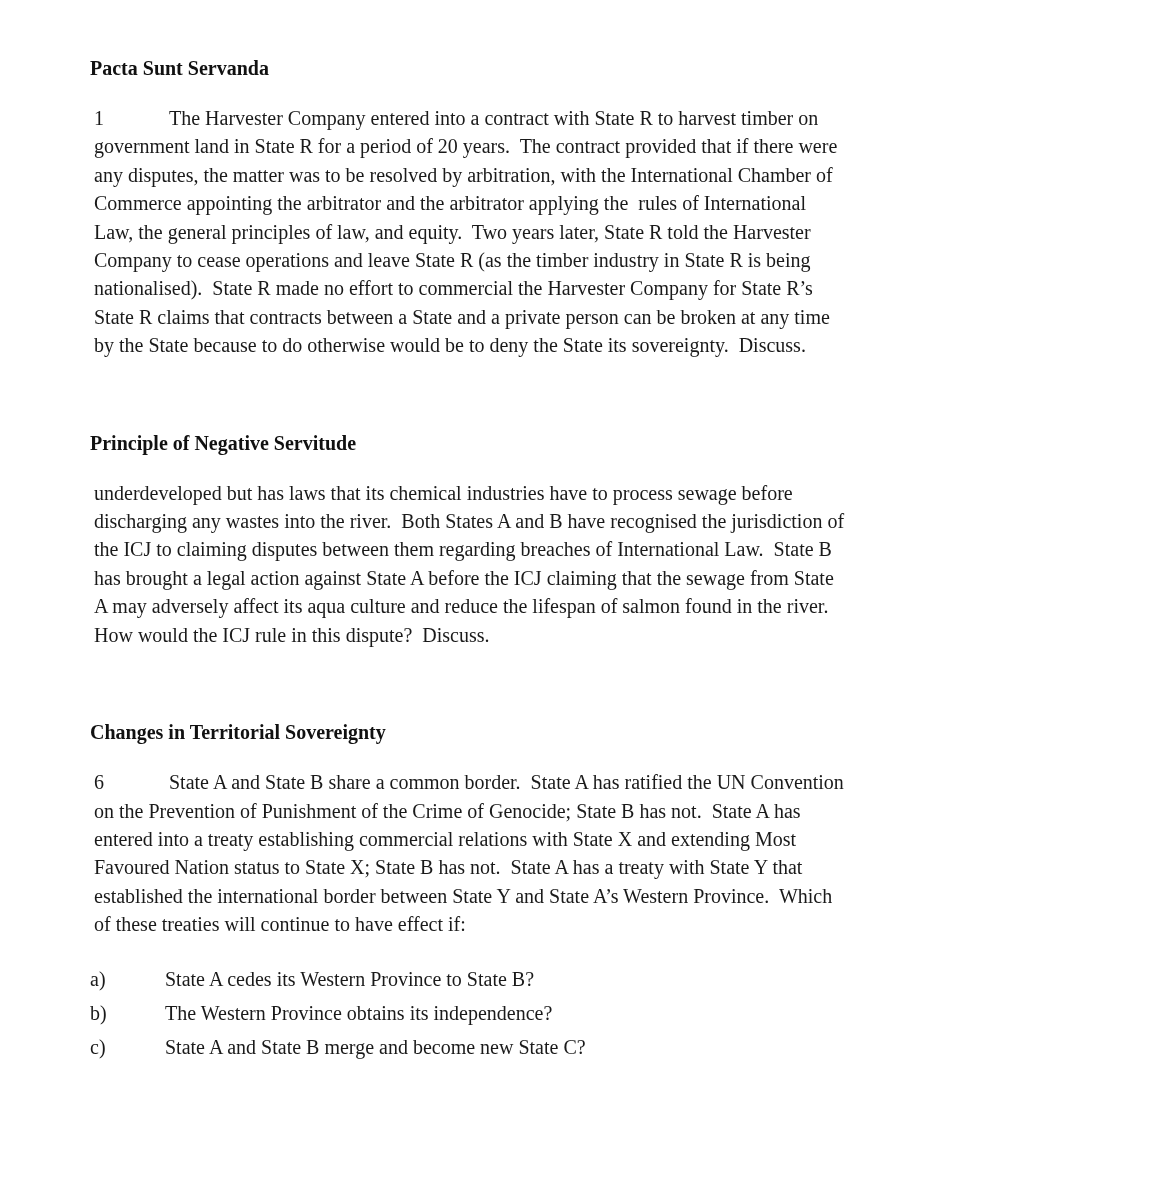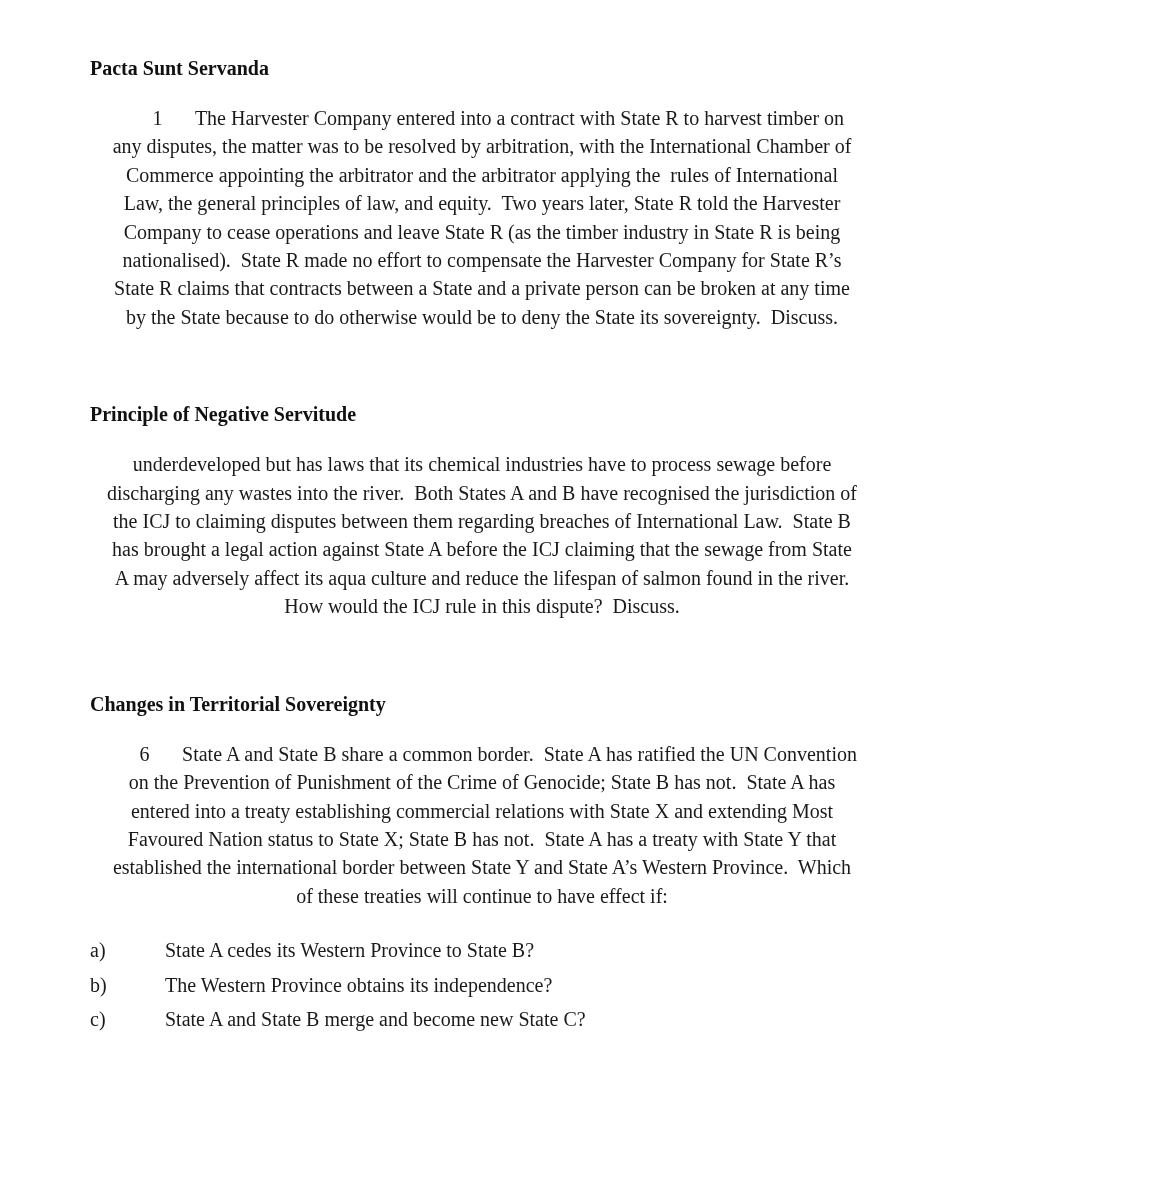--- a/index.html
+++ b/index.html
@@ -20,21 +20,21 @@
   }
   .section { margin: 0 0 69px 0; }
   .section:last-child { margin-bottom: 0; }
   .section-heading {
     font-size: 20px;
     line-height: 28px;
     font-weight: bold;
     margin: 0 0 22px 0;
     color: #111111;
   }
-  .para { margin: 4px; text-align: center; }
+  .para { margin: 4px; }
   .line {
     font-size: 20px;
     line-height: 28.4px;
     white-space: pre;
   }
   .marker {
     display: inline-block;
     width: 75px;
     white-space: pre;
   }
@@ -48,25 +48,26 @@
 </style>
 </head>
 <body style="background: rgb(255, 255, 255);">
 
 <div class="page" style="background: rgb(255, 255, 255); color: rgb(26, 26, 26);">
 
   <div class="section">
     <h2 class="section-heading">Pacta Sunt Servanda</h2>
     <div class="para">
       <div class="line"><span class="marker">1</span><span>The Harvester Company entered into a contract with State R to harvest timber on</span></div>
+      <div class="line">government land in State R for a period of 20 years.  The contract provided that if there were</div>
       <div class="line">any disputes, the matter was to be resolved by arbitration, with the International Chamber of</div>
       <div class="line">Commerce appointing the arbitrator and the arbitrator applying the  rules of International</div>
       <div class="line">Law, the general principles of law, and equity.  Two years later, State R told the Harvester</div>
       <div class="line">Company to cease operations and leave State R (as the timber industry in State R is being</div>
-      <div class="line">nationalised).  State R made no effort to compensate the Harvester Company for State R’s</div>
+      <div class="line">nationalised).  State R made no effort to commercial the Harvester Company for State R’s</div>
       <div class="line">State R claims that contracts between a State and a private person can be broken at any time</div>
       <div class="line">by the State because to do otherwise would be to deny the State its sovereignty.  Discuss.</div>
     </div>
   </div>
 
   <div class="section">
     <h2 class="section-heading">Principle of Negative Servitude</h2>
     <div class="para">
       <div class="line">underdeveloped but has laws that its chemical industries have to process sewage before</div>
       <div class="line">discharging any wastes into the river.  Both States A and B have recognised the jurisdiction of</div>

